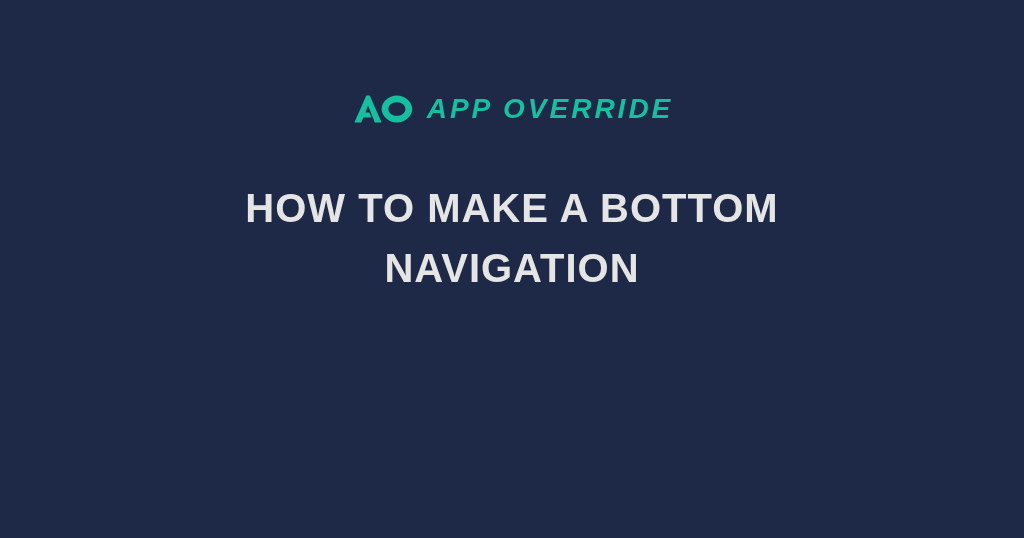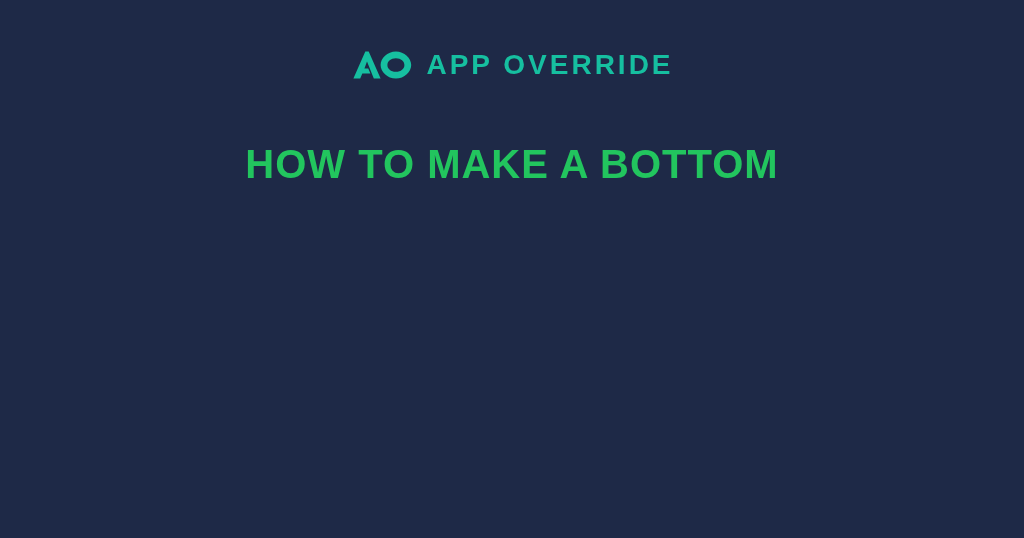--- a/index.html
+++ b/index.html
@@ -14,42 +14,43 @@
       font-family: Arial, Helvetica, sans-serif;
       display: flex;
       flex-direction: column;
       align-items: center;
       overflow: hidden;
     }
     .brand {
       display: flex;
       align-items: center;
       gap: 8px;
-      margin-top: 48px;
+      margin-top: 92px;
+      font-style: italic;
     }
     .brand-icon {
       color: #16bfa0;
       font-weight: 900;
       font-size: 36px;
       letter-spacing: -2px;
       display: flex;
       align-items: center;
     }
     .brand-icon svg {
       height: 34px;
     }
     .brand-text {
       color: #16bfa0;
       font-weight: 900;
       font-size: 28px;
       letter-spacing: 3px;
       text-transform: uppercase;
     }
     .headline {
-      color: #22c55e;
+      color: #e5e5e5;
       font-weight: 900;
       font-size: 40px;
       letter-spacing: 1px;
       text-transform: uppercase;
       text-align: center;
       margin-top: 52px;
       line-height: 1.5;
     }
   </style>
 </head>
@@ -60,13 +61,14 @@
     <svg viewBox="0 0 80 40" fill="currentColor">
       <path d="M 18 4 L 4 36 L 12 36 L 14.5 30 L 24 30 L 21.5 24 L 17 24 L 20 16 L 28 36 L 36 36 L 22 4 Z"></path>
       <path d="M 54 4 C 44 4 36 12 36 20 C 36 28 44 36 54 36 C 64 36 72 28 72 20 C 72 12 64 4 54 4 Z M 54 12 C 60 12 64 15.5 64 20 C 64 24.5 60 28 54 28 C 48 28 44 24.5 44 20 C 44 15.5 48 12 54 12 Z"></path>
     </svg>
   </span>
   <span class="brand-text">APP OVERRIDE</span>
 </div>
 
 <div class="headline">
   <div>HOW TO MAKE A BOTTOM</div>
+  <div>NAVIGATION</div>
 </div>
 
 </body></html>

